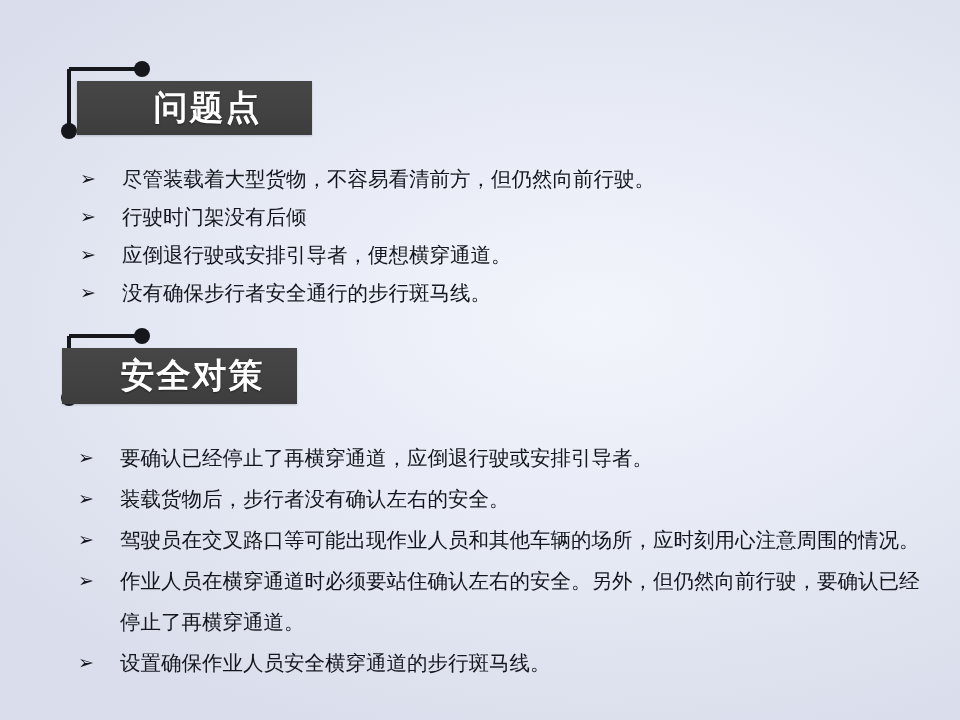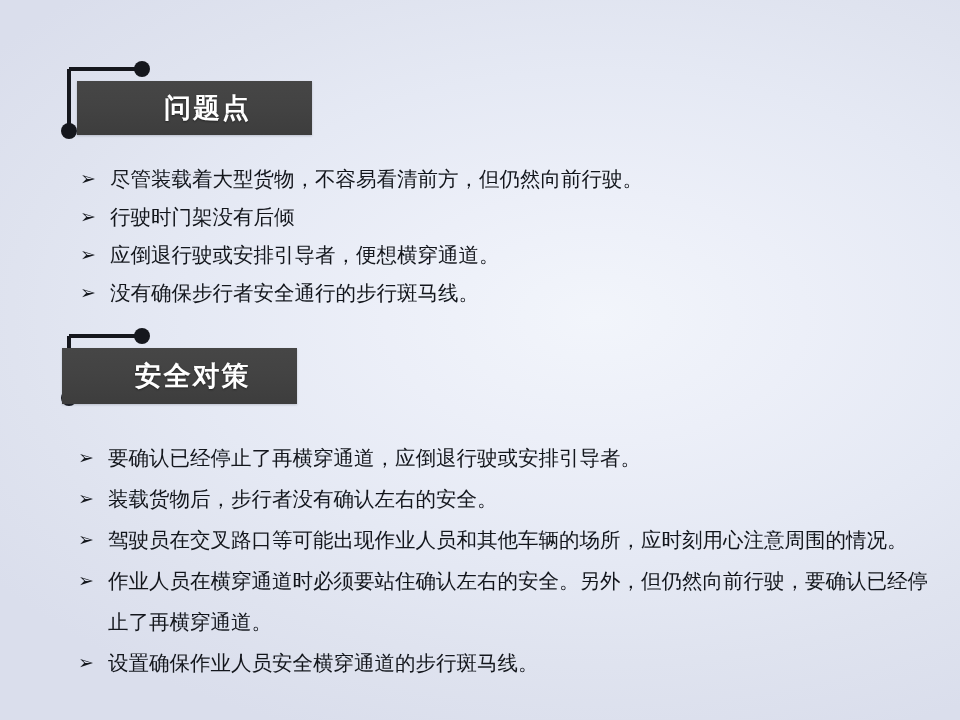--- a/index.html
+++ b/index.html
@@ -44,21 +44,21 @@
     position: absolute;
     background: linear-gradient(180deg, #464646 0%, #434343 45%, #3d3d3d 100%);
     box-shadow: 0 1px 2px rgba(60, 66, 85, 0.25);
     display: flex;
     align-items: center;
     justify-content: center;
   }
   .title-text {
     color: #ffffff;
     font-weight: bold;
-    font-size: 27px;
+    font-size: 34px;
     letter-spacing: 2px;
     text-shadow: 0 1px 2px rgba(0, 0, 0, 0.45);
     white-space: nowrap;
     padding-left: 26px;
   }
 
   
   #block-problems { left: 58px; top: 58px; }
   #block-problems .title-bar {
     left: 19px;
@@ -94,20 +94,21 @@
     flex: 0 0 auto;
     width: 30px;
     color: #14171d;
     font-size: 19px;
     line-height: inherit;
     text-align: left;
   }
   .bullet-text {
     flex: 1 1 auto;
     display: block;
+    margin-left: 12px;
   }
 
   #list-problems {
     left: 80px;
     top: 160px;
     width: 830px;
   }
   #list-problems .bullet-item {
     line-height: 38px;
     margin-bottom: 0;

